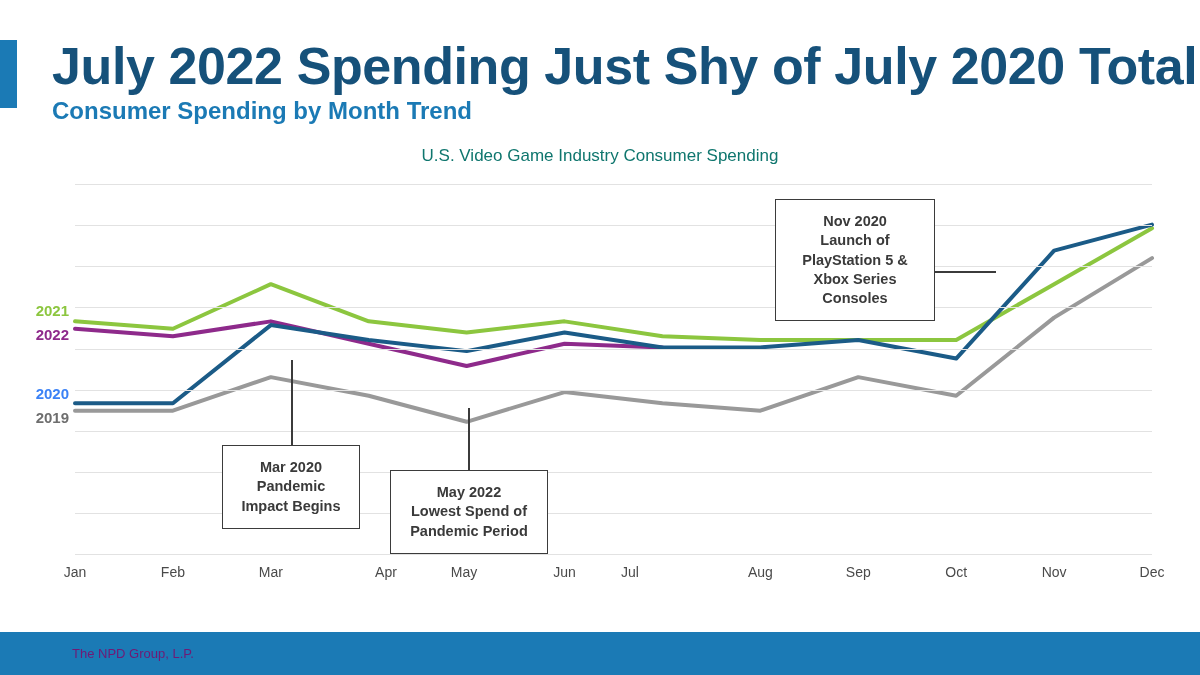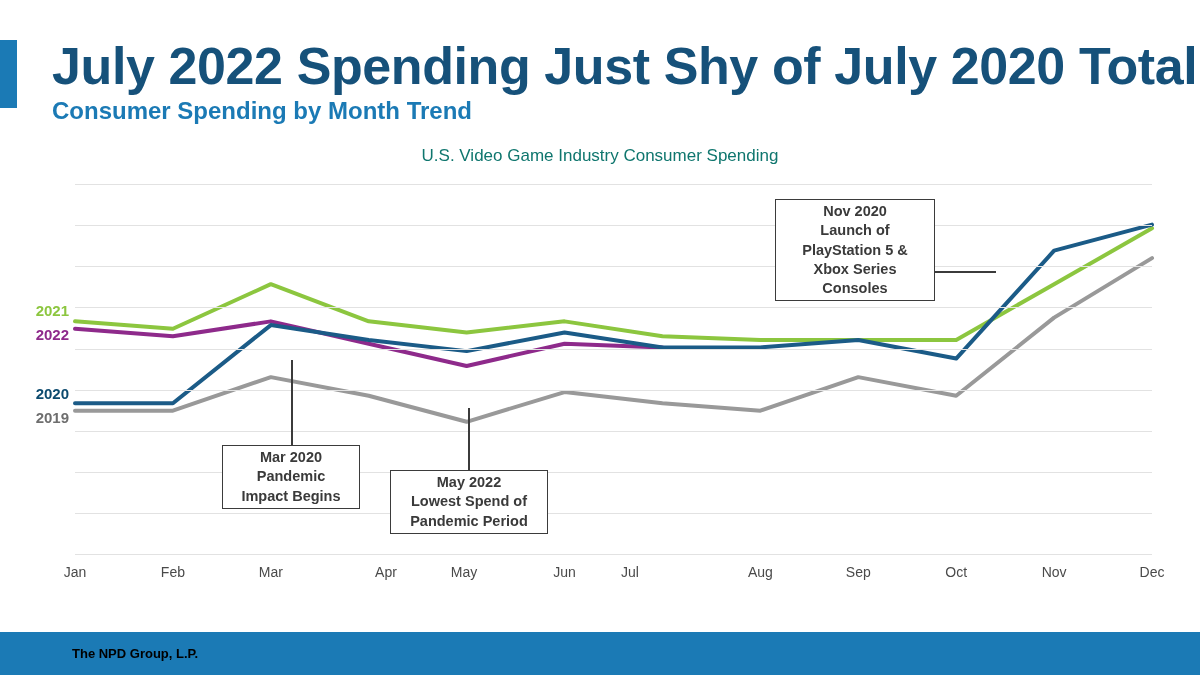--- a/index.html
+++ b/index.html
@@ -72,21 +72,21 @@
     font-size:14px; color:#4a4a4a;
     transform:translateX(-50%);
     white-space:nowrap;
   }
 
   
   .callout {
     position:absolute;
     background:#ffffff;
     border:1.5px solid #3b3b3b;
-    padding:2px 10px;
+    padding:12px 10px;
     text-align:center;
     font-size:14.5px; font-weight:bold;
     color:#3a3a3a; line-height:1.33;
     z-index:5;
   }
   .callout div { white-space:nowrap; }
   .leader {
     position:absolute; background:#3b3b3b; z-index:4;
   }
 
@@ -95,21 +95,21 @@
     position:absolute; right:50px; top:610px;
     font-size:12.5px; font-style:italic; color:#333;
   }
   .footer-bar {
     position:absolute; left:0; bottom:0;
     width:100%; height:43px;
     background:#1b7ab5;
   }
   .footer-text {
     position:absolute; left:72px; bottom:14px;
-    font-size:13px; font-weight:bold; color:#000000;
+    font-size:13px; font-weight:normal; color:#701a75;
   }
 </style>
 </head>
 <body>
 
 <div id="slide">
 
   <div class="accent-bar"></div>
   <div class="title">July 2022 Spending Just Shy of July 2020 Total</div>
   <div class="subtitle">Consumer Spending by Month Trend</div>
@@ -131,21 +131,21 @@
       <div class="gridline" style="top: 210px;"></div>
       <div class="gridline" style="top: 251px;"></div>
       <div class="gridline" style="top: 292px;"></div>
       <div class="gridline" style="top: 333px;"></div>
       <div class="gridline" style="top: 374px;"></div>
     </div>
 
   <div id="series-labels">
       <div class="series-label" style="color: rgb(140, 198, 63); right: 1131px; top: 302.36px;">2021</div>
       <div class="series-label" style="color: rgb(142, 42, 139); right: 1131px; top: 325.8px;">2022</div>
-      <div class="series-label" style="color: #0c4a6e; right: 1131px; top: 385.2px;">2020</div>
+      <div class="series-label" style="color: #3b82f6; right: 1131px; top: 385.2px;">2020</div>
       <div class="series-label" style="color: rgb(110, 110, 110); right: 1131px; top: 408.64px;">2019</div>
     </div>
 
   <div id="xaxis">
       <div class="xtick" style="left: 0px;">Jan</div>
       <div class="xtick" style="left: 97.9091px;">Feb</div>
       <div class="xtick" style="left: 195.818px;">Mar</div>
       <div class="xtick" style="left: 311px;">Apr</div>
       <div class="xtick" style="left: 389px;">May</div>
       <div class="xtick" style="left: 489.545px;">Jun</div>

